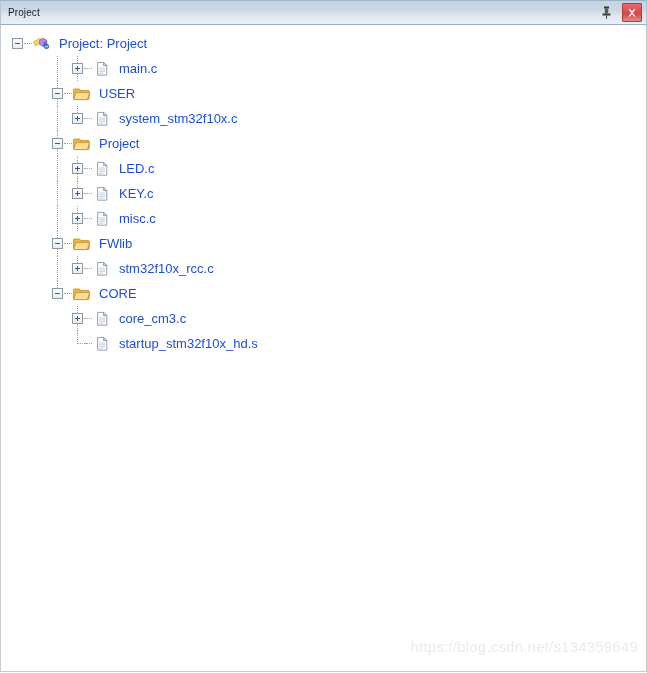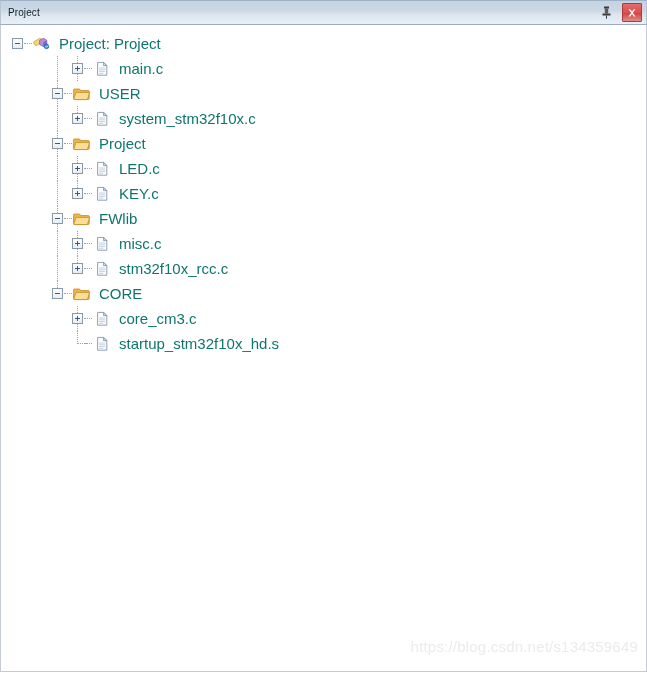--- a/index.html
+++ b/index.html
@@ -167,22 +167,22 @@
     flex: 0 0 auto;
     display: inline-block;
     position: relative;
     width: 18px;
     height: 16px;
     margin-right: 4px;
   }
   .icon svg { display: block; }
 
   .label {
-    font-size: 15px;
-    color: #0f766e;
+    font-size: 13px;
+    color: #1d4ed8;
     padding-left: 4px;
     user-select: none;
   }
 
   
   .watermark {
     position: absolute;
     right: 8px;
     bottom: 16px;
     font-size: 15px;
@@ -337,50 +337,50 @@
                 <line x1="6.1" y1="8.8" x2="12.2" y2="8.8"></line>
                 <line x1="6.1" y1="10.6" x2="12.2" y2="10.6"></line>
                 <line x1="6.1" y1="12.3" x2="10.2" y2="12.3"></line>
               </g>
             </svg>
           </span>
           <span class="label">KEY.c</span>
         </div>
         <div class="tree-row">
           <div class="vline" style="left: 56px;"></div>
+          <div class="vline" style="left: 76px;"></div>
+          <span class="indent" style="width: 71px;"></span>
+          <span class="toggle plus"></span>
+          <span class="dots"></span>
+          <span class="icon">
+            <svg width="18" height="16" viewBox="0 0 18 16">
+              <path d="M4.6 1.4 h6.0 l3.2 3.2 v9.6 h-9.2 z" fill="#fcfdff" stroke="#7e91a8" stroke-width="0.85"></path>
+              <path d="M10.6 1.4 v3.2 h3.2 z" fill="#dce5f0" stroke="#7e91a8" stroke-width="0.85"></path>
+              <g stroke="#b9c6d6" stroke-width="0.8">
+                <line x1="6.1" y1="7.0" x2="12.2" y2="7.0"></line>
+                <line x1="6.1" y1="8.8" x2="12.2" y2="8.8"></line>
+                <line x1="6.1" y1="10.6" x2="12.2" y2="10.6"></line>
+                <line x1="6.1" y1="12.3" x2="10.2" y2="12.3"></line>
+              </g>
+            </svg>
+          </span>
+          <span class="label">misc.c</span>
+        </div>
+        <div class="tree-row">
+          <div class="vline" style="left: 56px;"></div>
           <span class="indent" style="width: 51px;"></span>
           <span class="toggle"></span>
           <span class="dots"></span>
           <span class="icon">
             <svg width="18" height="16" viewBox="0 0 18 16">
               <path d="M1.4 3.0 h5.2 l1.2 1.6 h7.6 a0.8 0.8 0 0 1 0.8 0.8 v7.2 a0.8 0.8 0 0 1 -0.8 0.8 h-14.0 a0.8 0.8 0 0 1 -0.8 -0.8 v-8.8 a0.8 0.8 0 0 1 0.8 -0.8 z" fill="#f0b64a" stroke="#bd8a20" stroke-width="0.8"></path>
               <path d="M3.0 6.4 h13.6 l-2.0 6.6 a0.9 0.9 0 0 1 -0.85 0.6 h-12.4 a0.55 0.55 0 0 1 -0.53 -0.68 z" fill="#fbdd96" stroke="#bd8a20" stroke-width="0.75"></path>
             </svg>
           </span>
           <span class="label">FWlib</span>
-        </div>
-        <div class="tree-row">
-          <div class="vline" style="left: 56px;"></div>
-          <div class="vline" style="left: 76px;"></div>
-          <span class="indent" style="width: 71px;"></span>
-          <span class="toggle plus"></span>
-          <span class="dots"></span>
-          <span class="icon">
-            <svg width="18" height="16" viewBox="0 0 18 16">
-              <path d="M4.6 1.4 h6.0 l3.2 3.2 v9.6 h-9.2 z" fill="#fcfdff" stroke="#7e91a8" stroke-width="0.85"></path>
-              <path d="M10.6 1.4 v3.2 h3.2 z" fill="#dce5f0" stroke="#7e91a8" stroke-width="0.85"></path>
-              <g stroke="#b9c6d6" stroke-width="0.8">
-                <line x1="6.1" y1="7.0" x2="12.2" y2="7.0"></line>
-                <line x1="6.1" y1="8.8" x2="12.2" y2="8.8"></line>
-                <line x1="6.1" y1="10.6" x2="12.2" y2="10.6"></line>
-                <line x1="6.1" y1="12.3" x2="10.2" y2="12.3"></line>
-              </g>
-            </svg>
-          </span>
-          <span class="label">misc.c</span>
         </div>
         <div class="tree-row">
           <div class="vline" style="left: 56px;"></div>
           <div class="vline half" style="left: 76px;"></div>
           <span class="indent" style="width: 71px;"></span>
           <span class="toggle plus"></span>
           <span class="dots"></span>
           <span class="icon">
             <svg width="18" height="16" viewBox="0 0 18 16">
               <path d="M4.6 1.4 h6.0 l3.2 3.2 v9.6 h-9.2 z" fill="#fcfdff" stroke="#7e91a8" stroke-width="0.85"></path>

